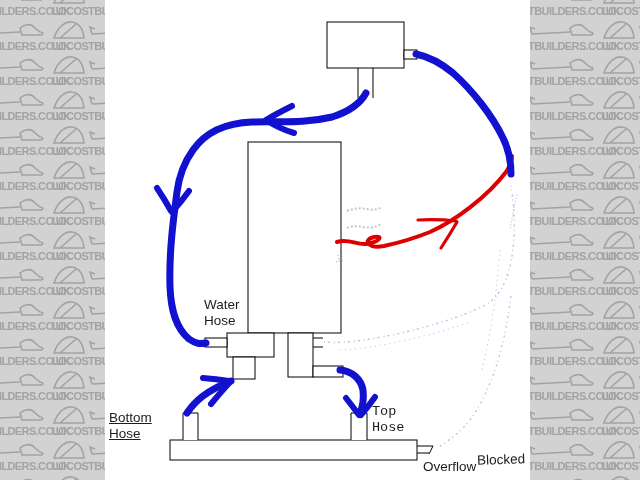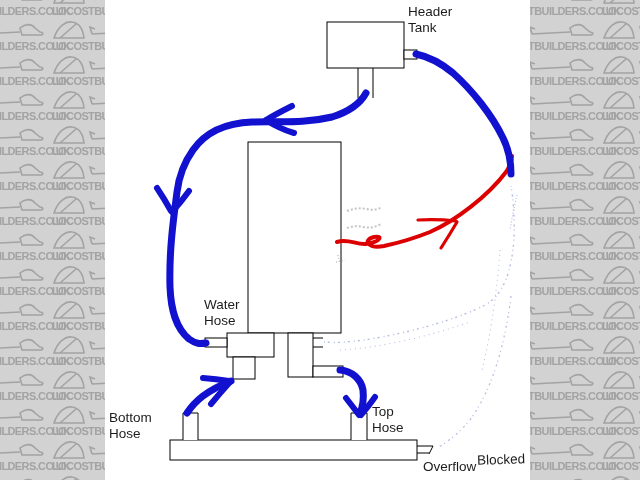--- a/index.html
+++ b/index.html
@@ -501,37 +501,33 @@
       <path class="blue" stroke-width="6" d="M292,106 Q276,114 266,120 M266,120 Q280,129 294,133"></path>
       <path class="blue" stroke-width="6" d="M157,188 Q165,200 171,211 M189,191 Q181,202 172,212"></path>
       <path class="blue" stroke-width="7" d="M416,54 C430,57 441,63 453,73 C472,90 492,115 503,138 C508,148 511,158 511,174"></path>
       <path class="blue" stroke-width="7" d="M187,413 C195,401 206,391 231,381"></path>
       <path class="blue" stroke-width="6" d="M203,378 Q216,379 229,381 M211,404 Q220,393 230,382"></path>
       <path class="blue" stroke-width="7" d="M340,370 C352,371 361,379 363,390 C364,399 363,406 360,413"></path>
       <path class="blue" stroke-width="6" d="M346,398 Q353,407 359,415 M375,397 Q368,407 361,415"></path>
     </g>
   </svg>
 
-  <div class="lbl" style="left:408px;top:4px;">
-    <span>Header</span>
-    <span>Tank</span>
-  </div>
 
   <div class="lbl" style="left:204px;top:297px;">
     <span>Water</span>
     <span>Hose</span>
   </div>
 
 
-  <div class="lbl" style="left:109px;top:410px;">
+  <div class="lbl" style="left:109px;top:410px;text-decoration:underline;">
     <span>Bottom</span>
     <span>Hose</span>
   </div>
 
-  <div class="lbl" style="left:372px;top:404px;">
+  <div class="lbl" style="left:372px;top:404px;font-family:Liberation Mono, monospace;">
     <span>Top</span>
     <span>Hose</span>
   </div>
 
   <div class="lbl" style="left:423px;top:459px;text-align:right;">
     <span>Overflow</span>
   </div>
 
   <div class="lbl" style="left:477px;top:452px;transform:rotate(-2deg);">
     <span>Blocked</span>

